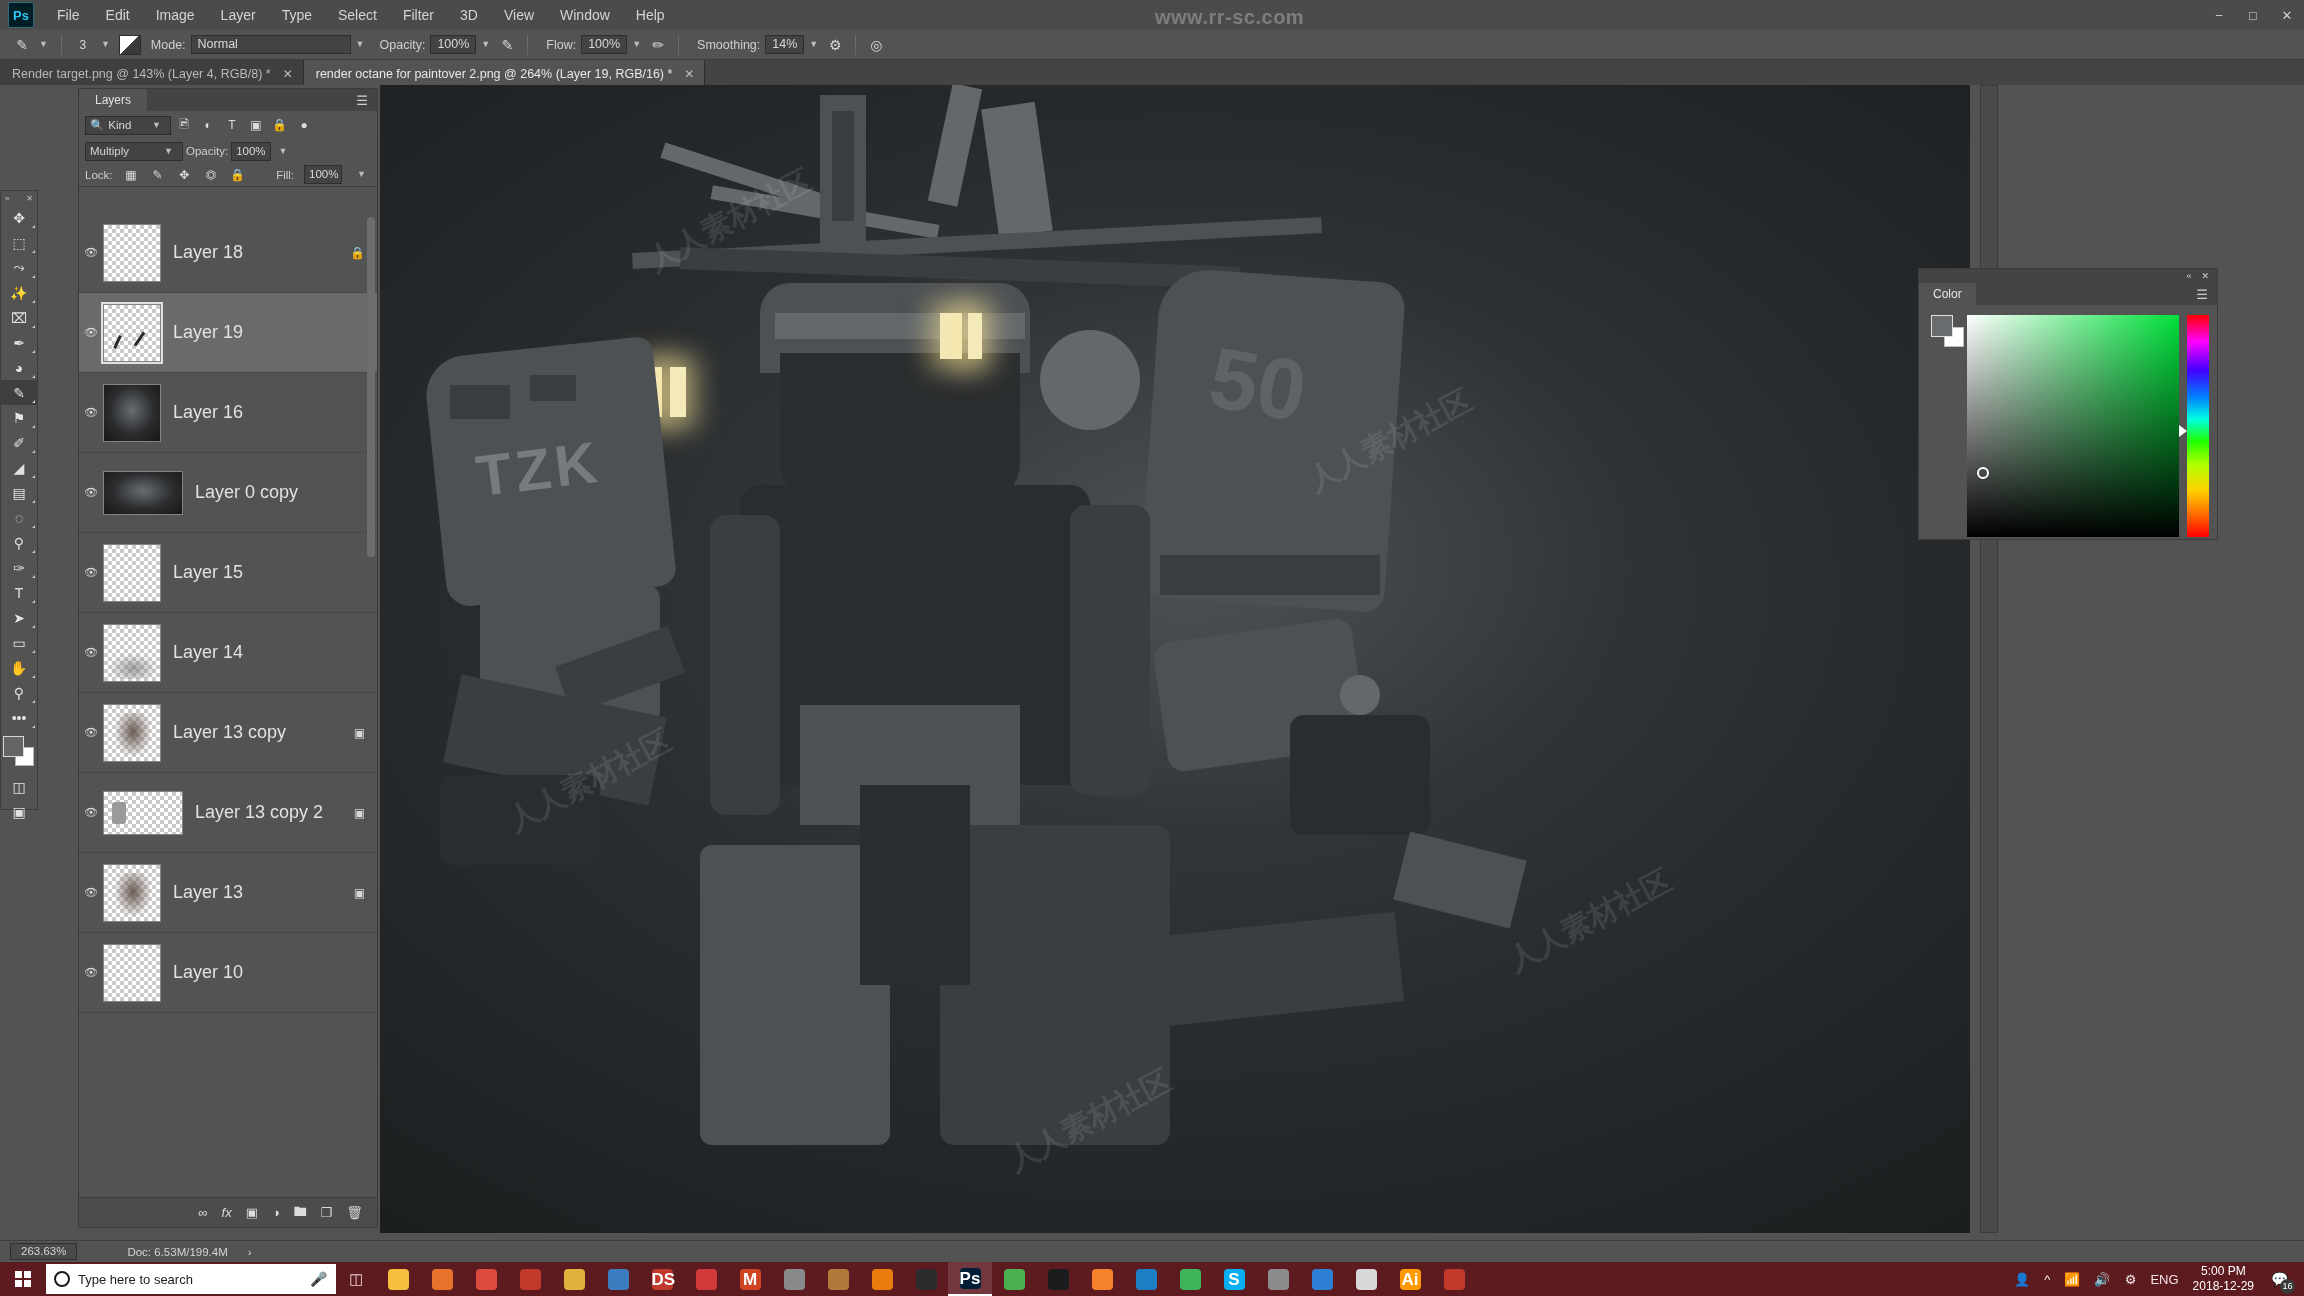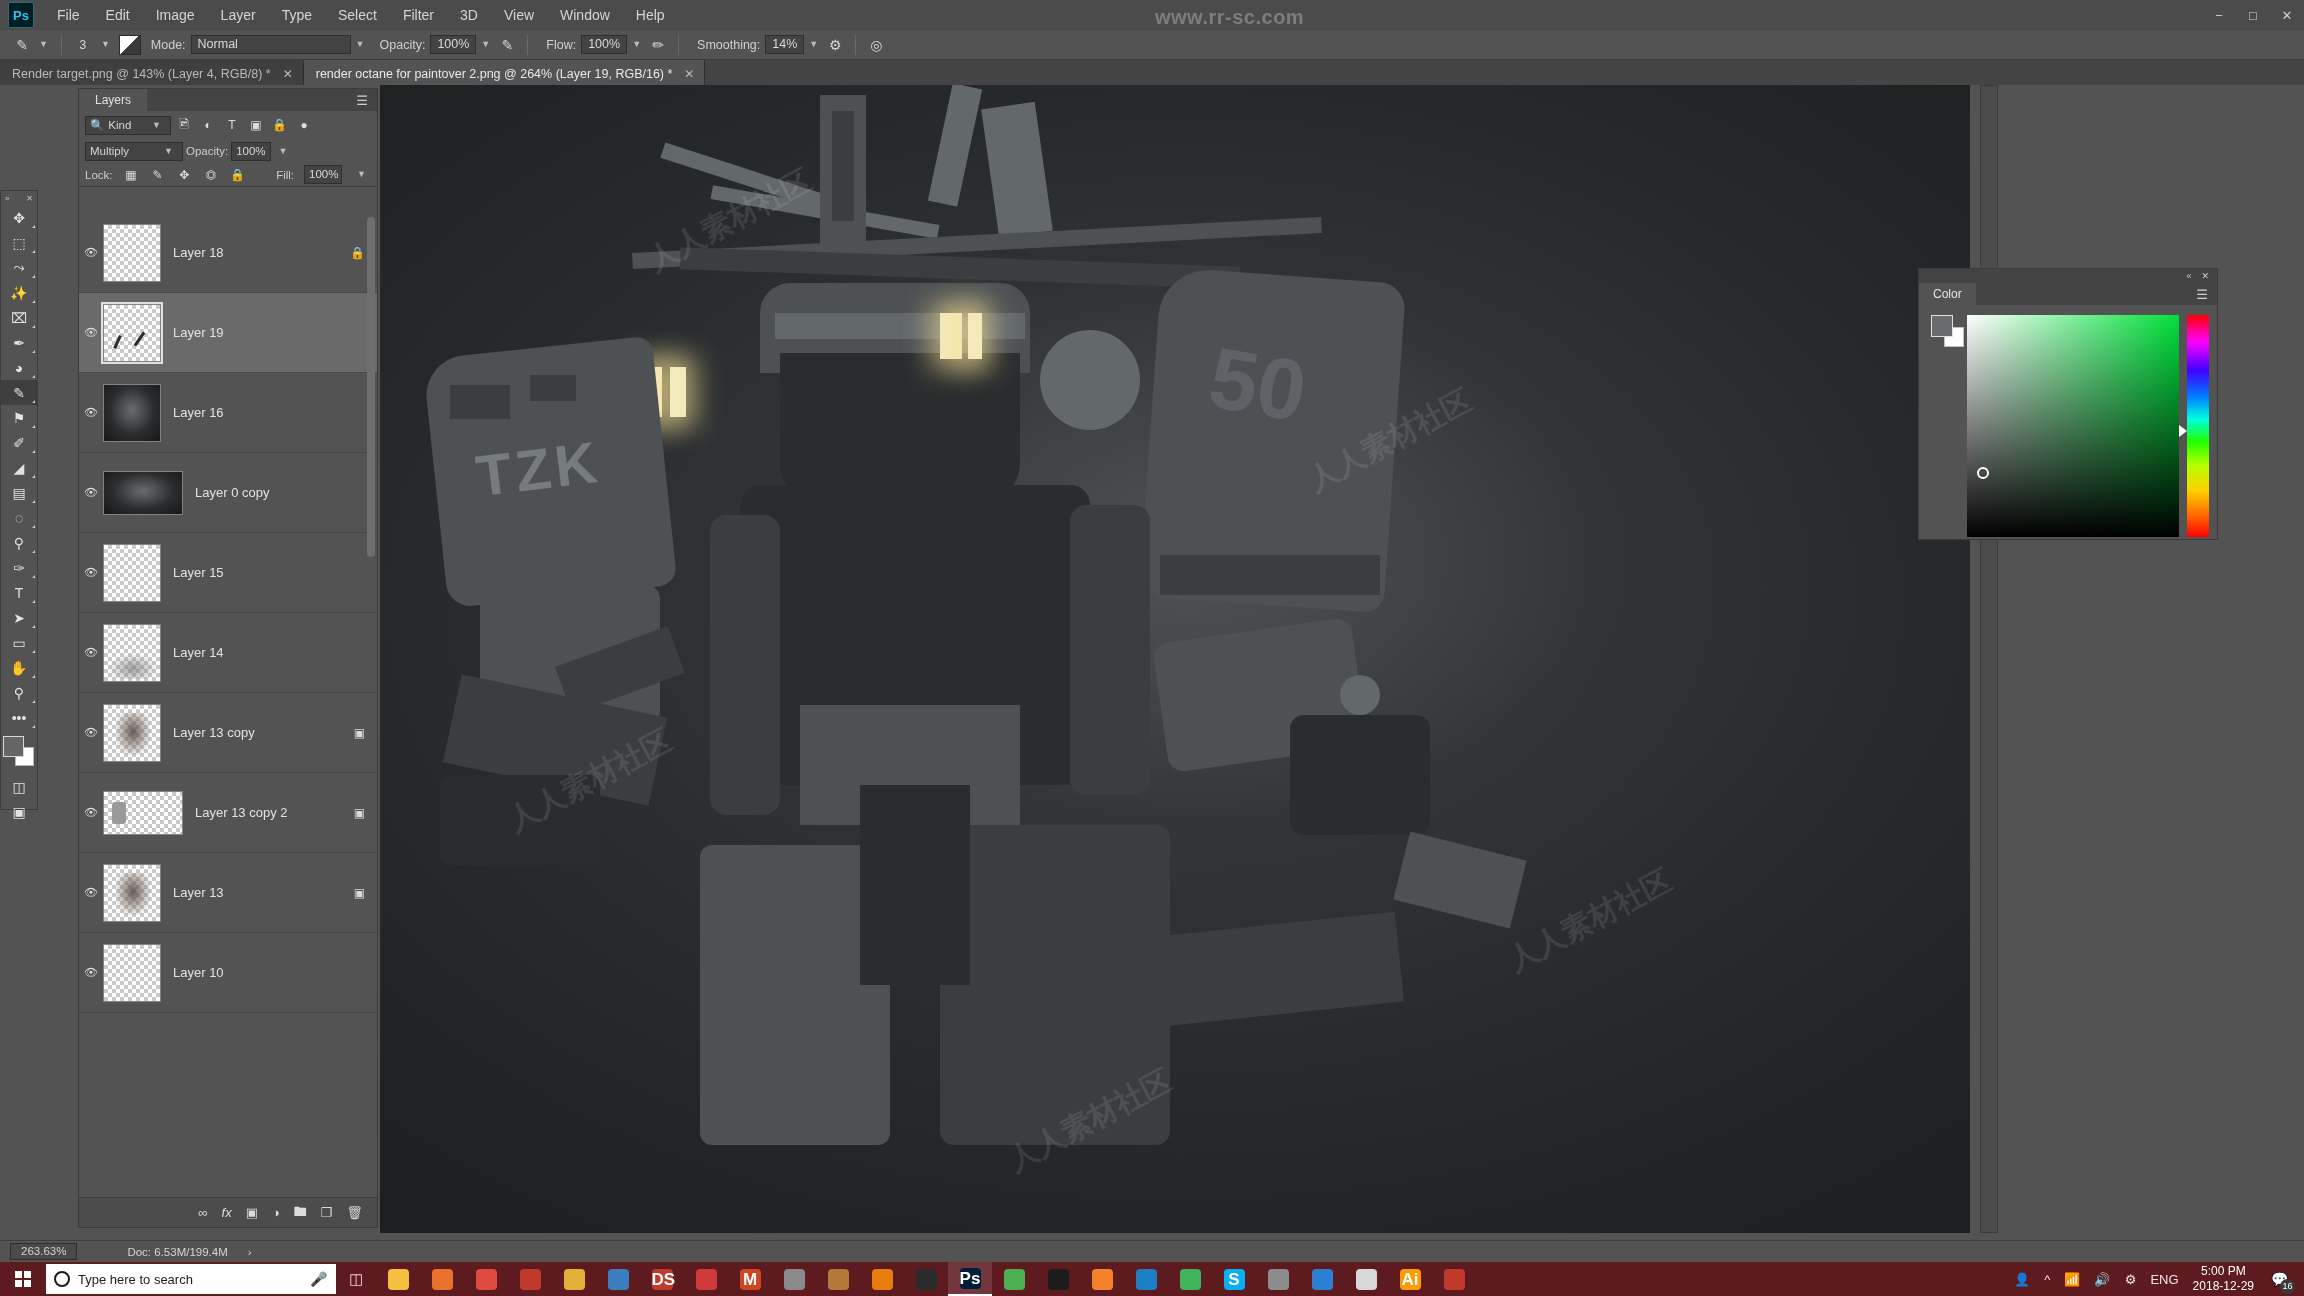--- a/index.html
+++ b/index.html
@@ -111,21 +111,21 @@
   .thumb { width:58px; height:58px; border:1px solid #838383; margin-right:12px;
     background-image:
       linear-gradient(45deg,#c9c9c9 25%,transparent 25%,transparent 75%,#c9c9c9 75%),
       linear-gradient(45deg,#c9c9c9 25%,#fff 25%,#fff 75%,#c9c9c9 75%);
     background-size:8px 8px; background-position:0 0,4px 4px; position:relative;
     overflow:hidden; flex:none; }
   .thumb.wide { width:80px; height:44px; }
   .thumb.solid { background-image:none; background:#7d8280; }
   .thumb.mech { background-image:none;
     background:radial-gradient(ellipse at 50% 45%,#6a6d70 0%,#2a2c2e 55%,#161718 100%); }
-  .ln { color:#e2e2e2; font-size:13px; flex:1; }
+  .ln { color:#e2e2e2; font-size:18px; flex:1; }
   .row-ico { color:#d8d8d8; font-size:12px; margin-right:12px; }
   #lp-foot { position:absolute; left:0; right:0; bottom:0; height:30px; background:#4c4c4c;
     display:flex; align-items:center; justify-content:flex-end; gap:14px;
     padding-right:14px; border-top:1px solid #3d3d3d; color:#dcdcdc; font-size:13px; }
   #lp-scroll { position:absolute; right:2px; top:128px; width:8px; height:340px;
     background:#6e6e6e; border-radius:4px; }
 
   
   #colorpanel { position:absolute; left:1918px; top:268px; width:300px; height:272px;
     background:#535353; border:1px solid #3b3b3b; }

